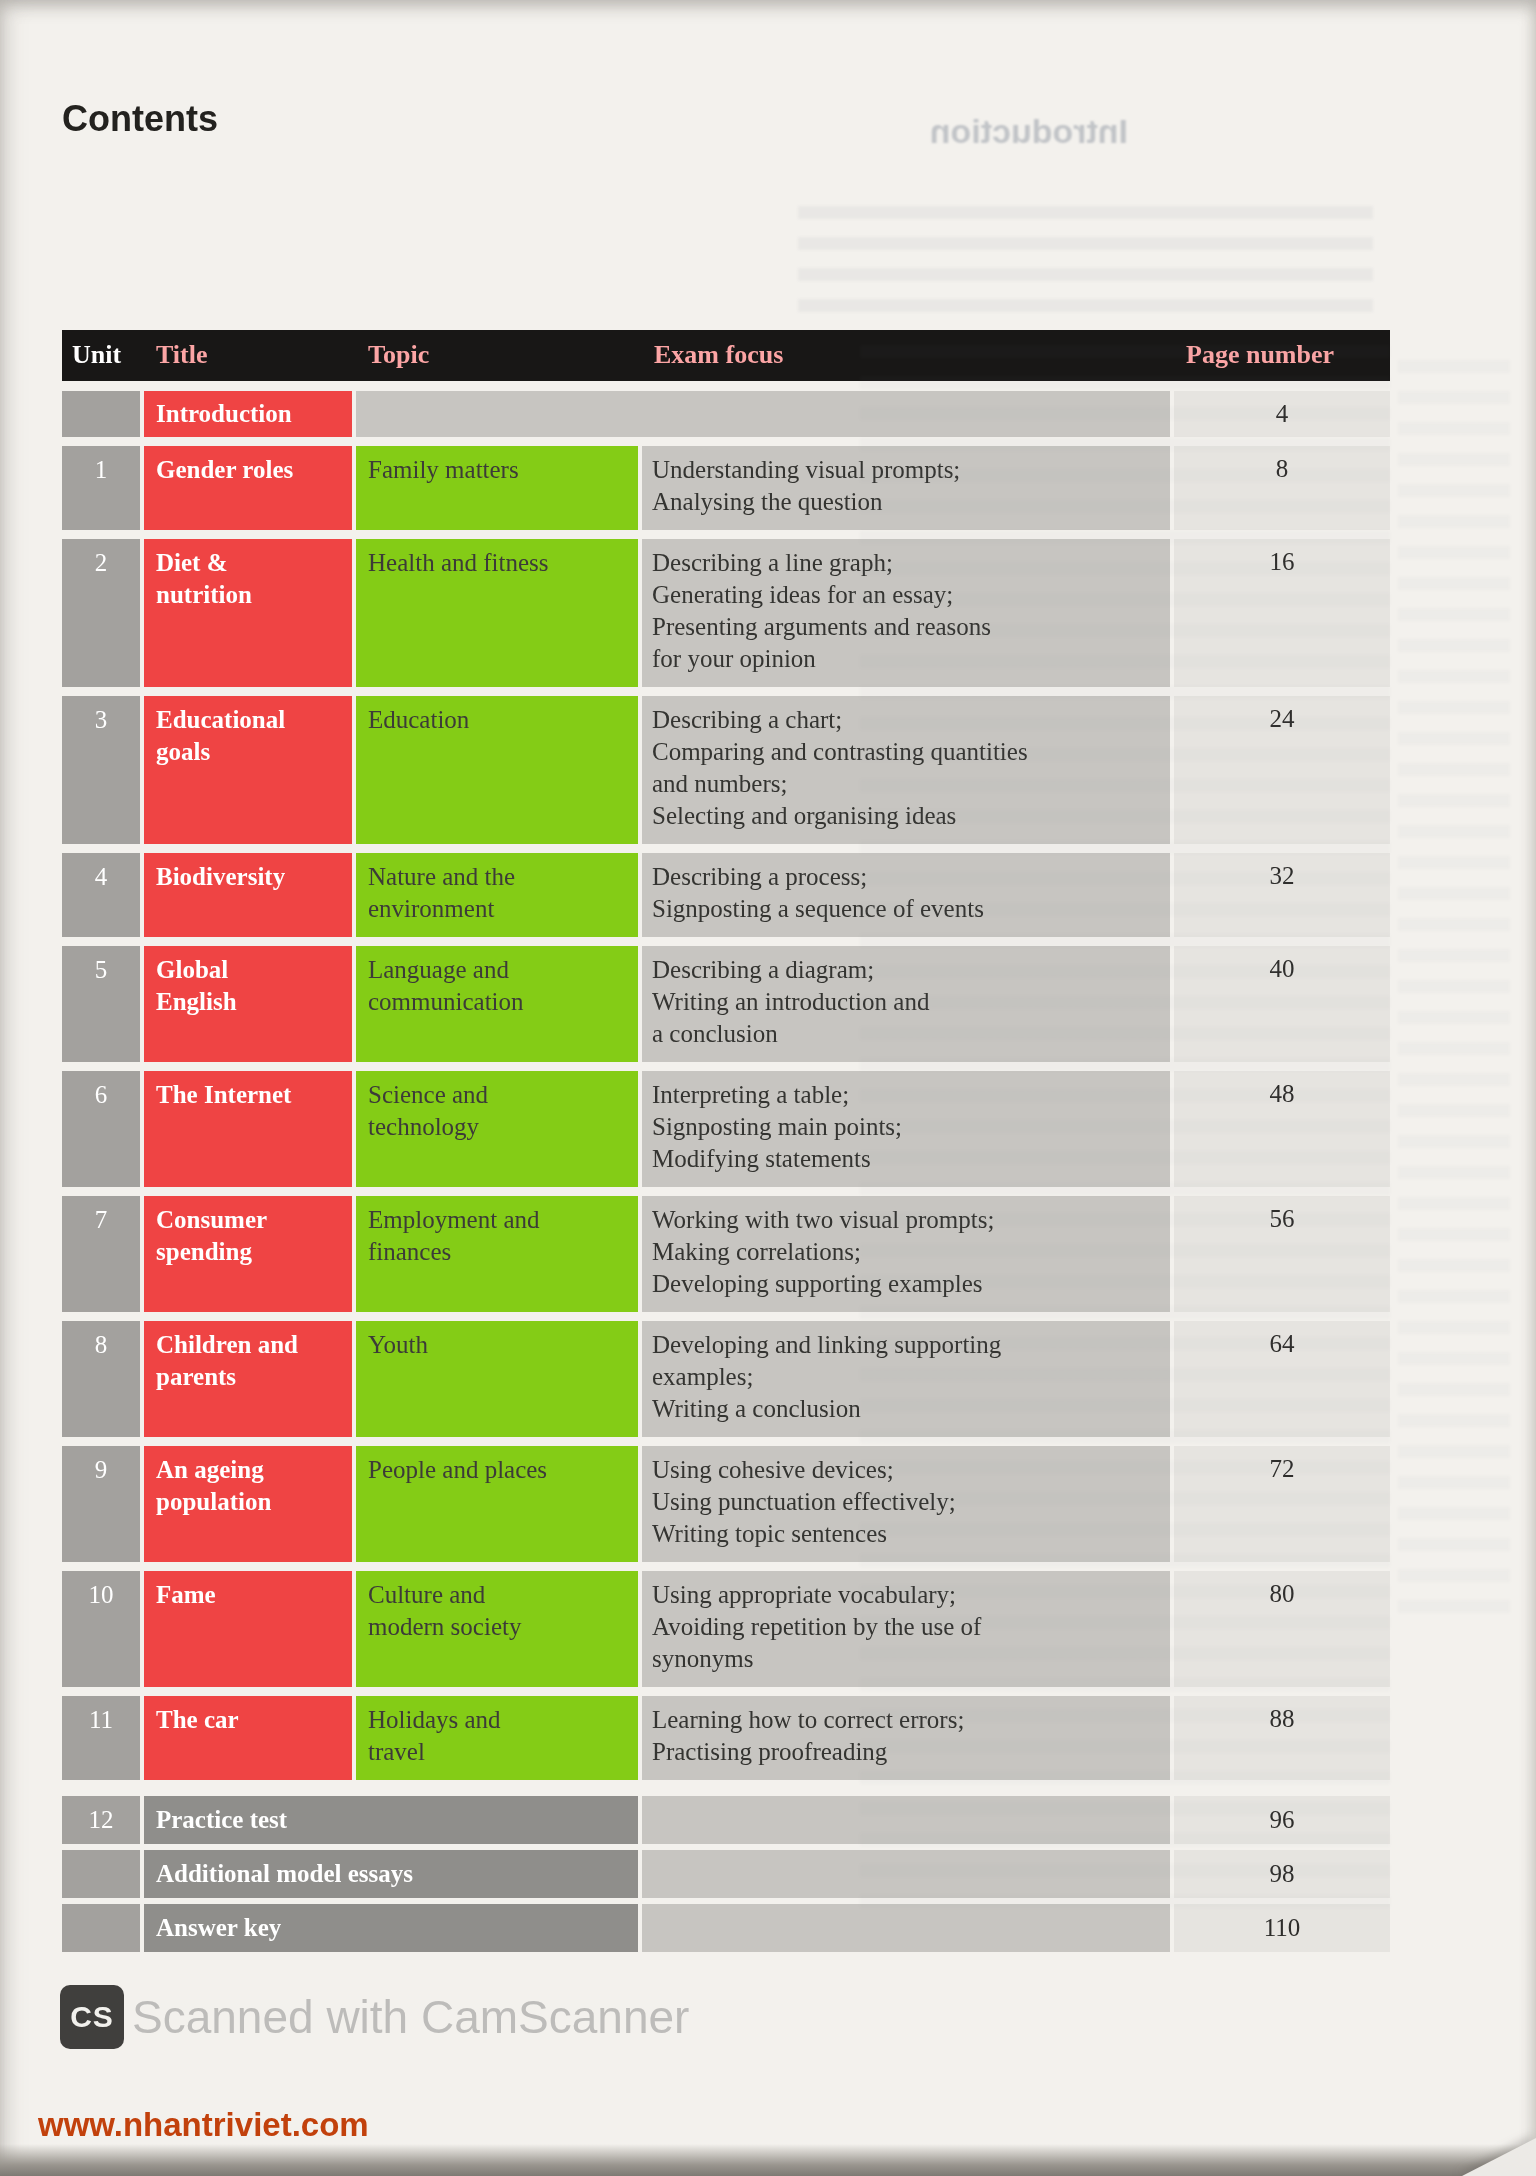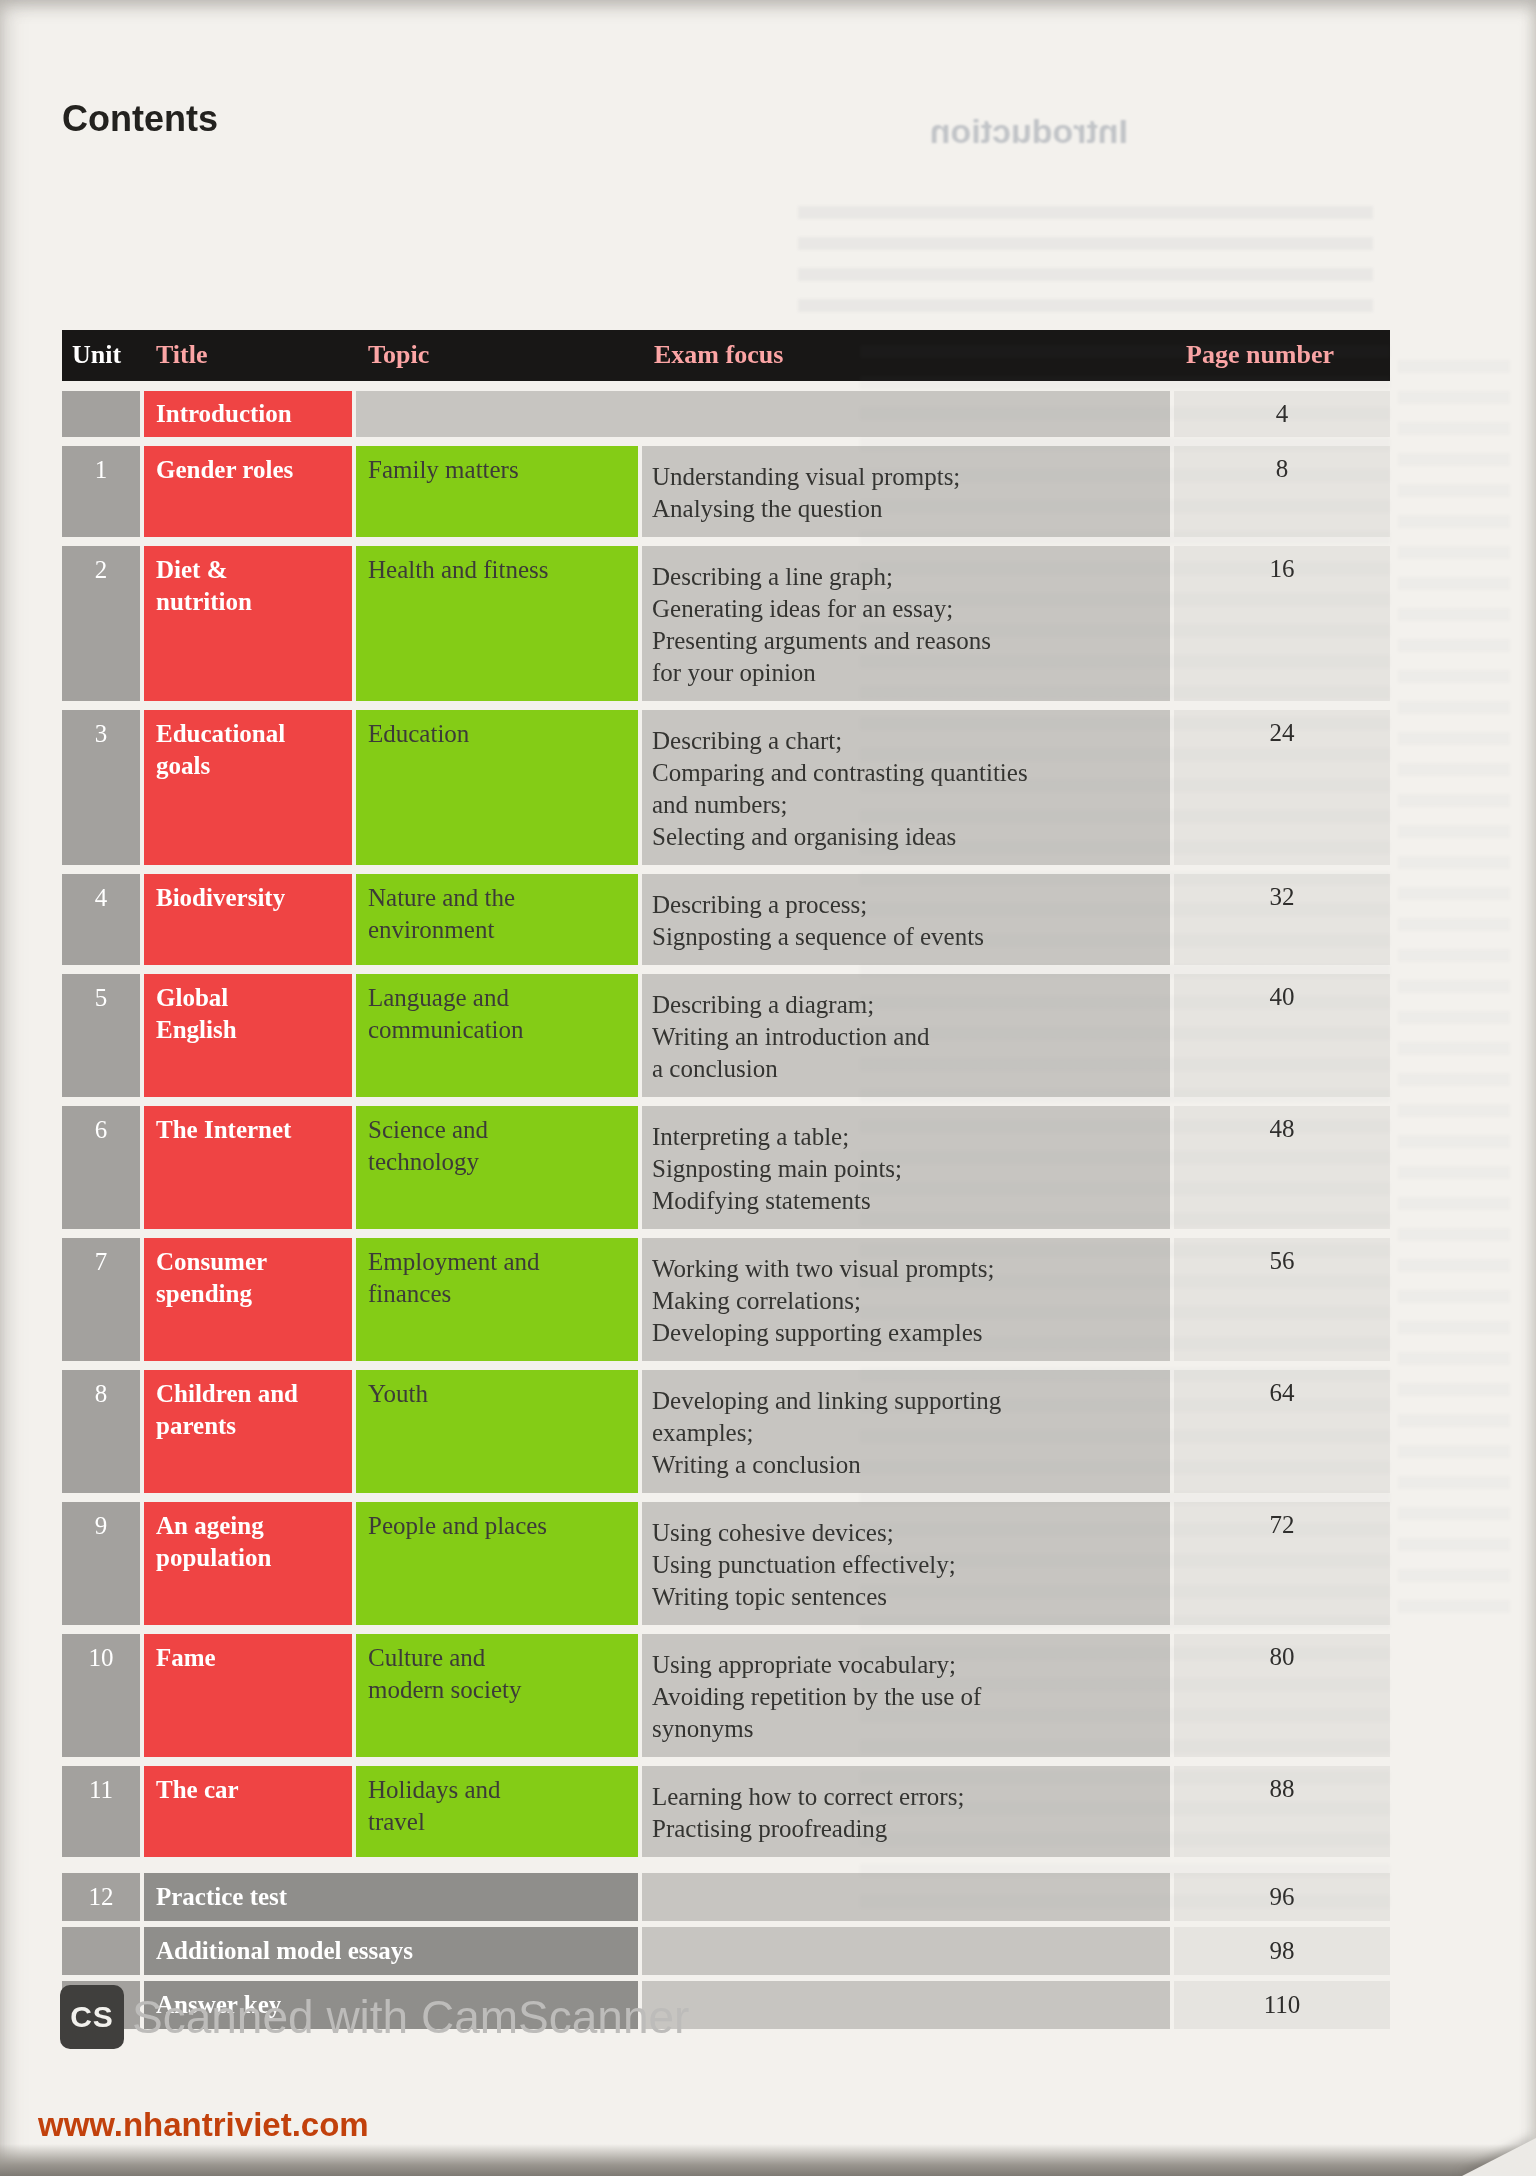--- a/index.html
+++ b/index.html
@@ -57,21 +57,21 @@
   .row.header .cell {
     background: #181716; color: #fca5a5;
     font-weight: bold; font-size: 26px;
     padding: 9px 10px 10px 12px;
   }
   .row.header .cell.unit { text-align: left; padding-left: 10px; color:#fff; }
   .cell { font-size: 25px; line-height: 32px; white-space: pre-line; }
   .cell.unit  { background: #a3a19e; color: #ffffff; text-align: center; padding: 8px 4px; white-space: normal; }
   .cell.title { background: #ef4444; color: #ffffff; font-weight: bold; padding: 8px 12px 28px; }
   .cell.topic { background: #84cc16; color: #3c3b38; padding: 8px 12px 12px; }
-  .cell.exam  { background: #c7c5c1; color: #343431; padding: 15px 10px 12px; }
+  .cell.exam  { background: #c7c5c1; color: #343431; padding: 8px 10px 12px; }
   .cell.pagenum { background: #e6e4e0; color: #2e2d2b; text-align: center; padding: 7px 4px; white-space: normal; }
 
   .row.intro .cell { min-height: 44px; padding-top: 7px; padding-bottom: 7px; }
   .cell.span-topic-exam { grid-column: 3 / 6; grid-column-end: 5; background: #c7c5c1; }
   .footer-group { margin-top: 16px; }
   .footer-group .row { margin-bottom: 6px; }
   .footer-group .cell { min-height: 46px; padding-top: 8px; padding-bottom: 8px; }
   .cell.span-title-topic { grid-column: 2 / 4; background: #8f8e8b; color: #fff; font-weight: bold; padding-left: 12px; }
 
   

